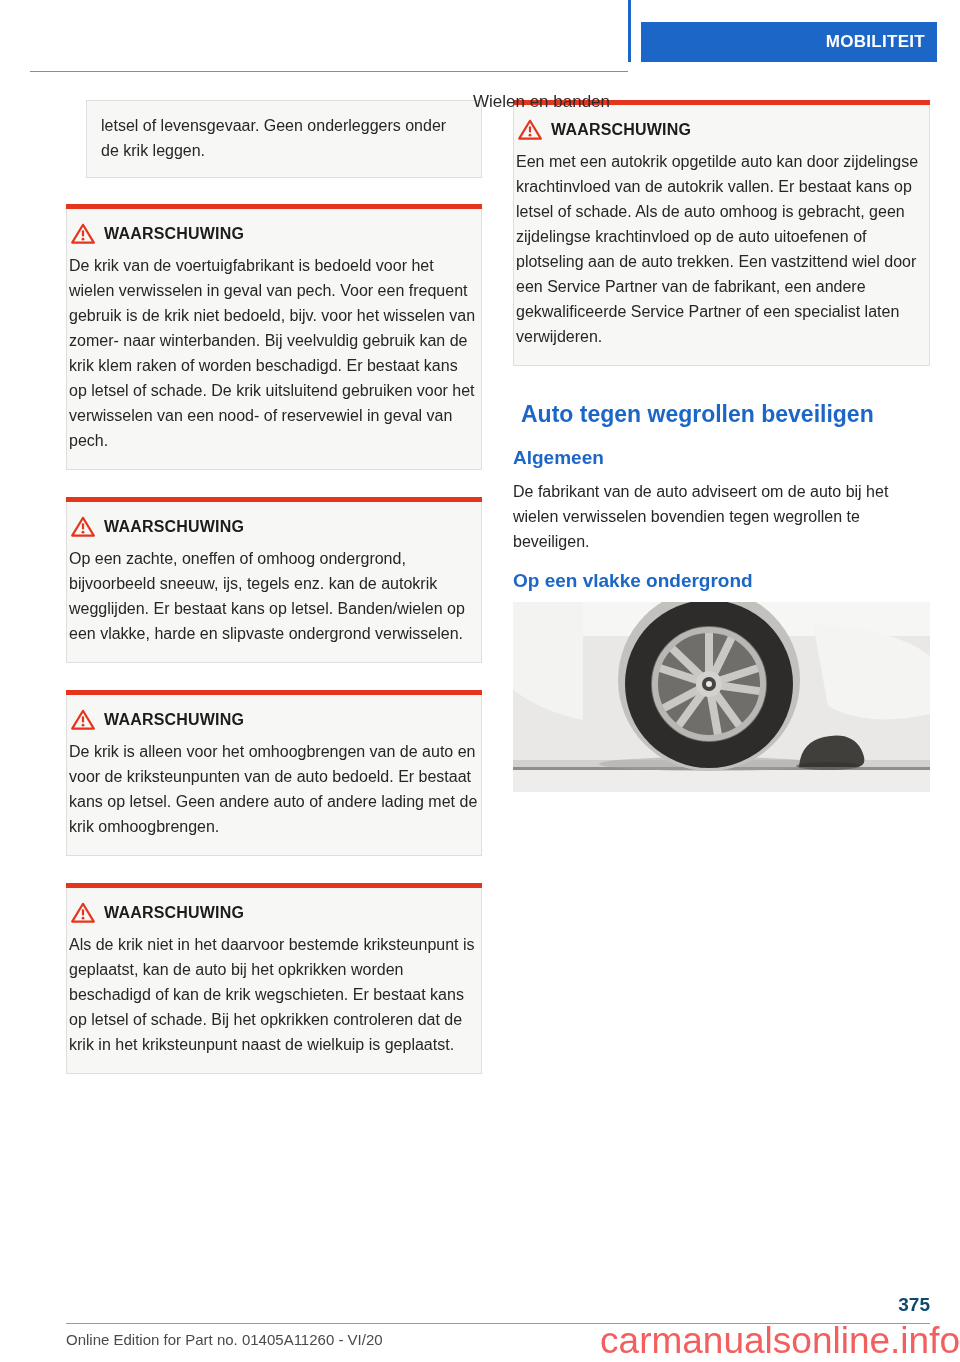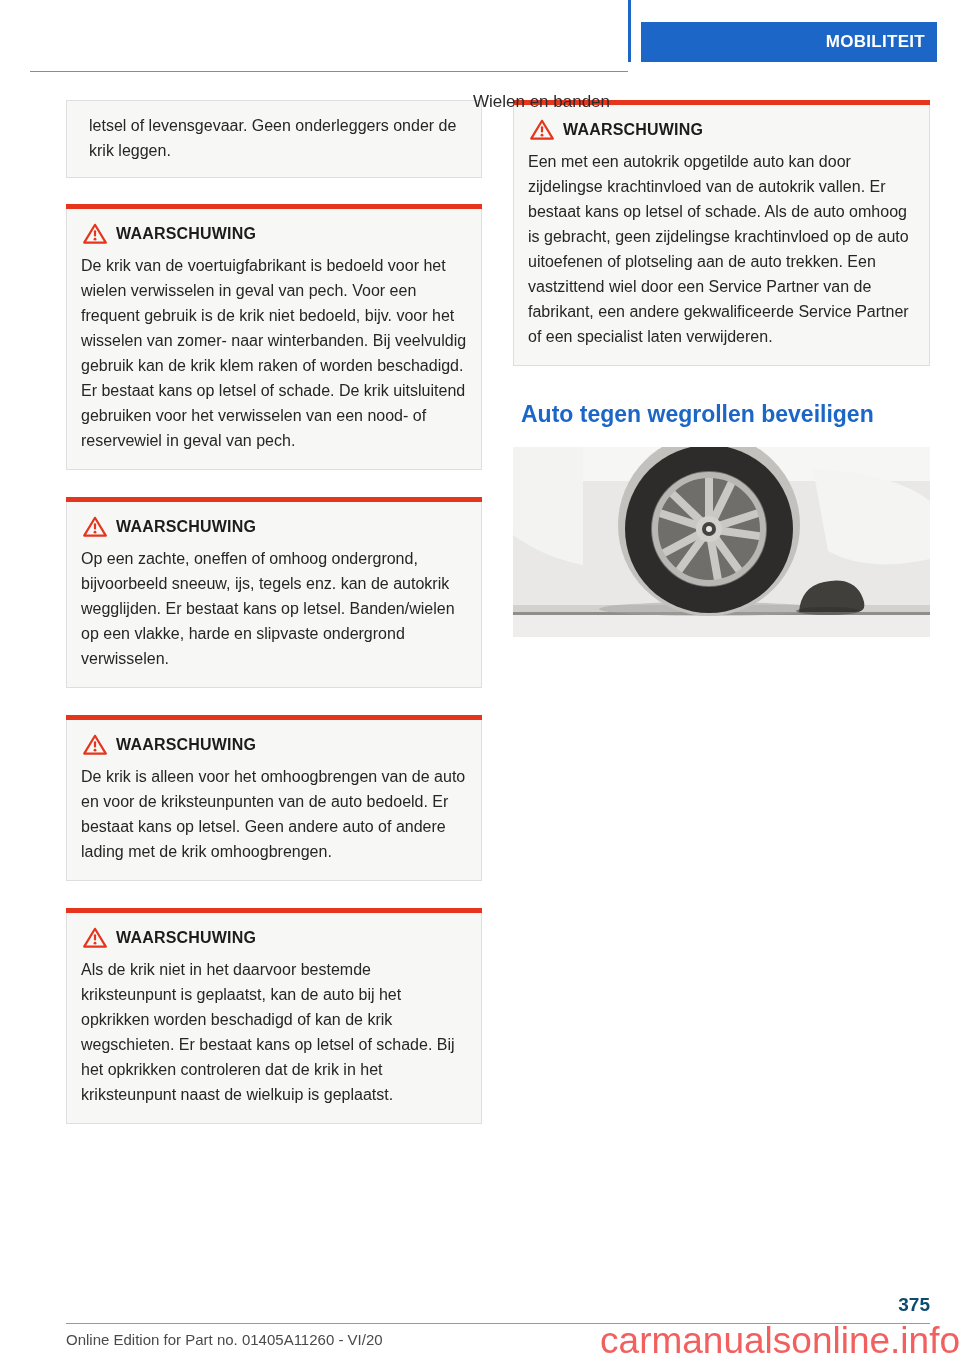--- a/index.html
+++ b/index.html
@@ -30,27 +30,27 @@
     text-align:right;line-height:40px;padding-right:12px;letter-spacing:.3px;
   }
 
   
   .main{display:flex;gap:31px;padding:38px 0 0 66px;}
   .col-left{width:416px;}
   .col-right{width:417px;}
 
   .cont-box{
     background:var(--box-bg);border:1px solid var(--box-border);
-    padding:12px 22px 14px;margin-bottom:26px;
+    padding:12px 14px 14px;margin-bottom:26px;margin-left:20px;
   }
   .warning-box{margin-bottom:27px;}
   .warning-bar{height:5px;background:var(--red);}
   .warning-body{
     background:var(--box-bg);border:1px solid var(--box-border);border-top:none;
-    padding:14px 14px 16px;
+    padding:14px 2px 16px;
   }
   .warning-title{
     display:flex;align-items:center;gap:9px;
     font-weight:bold;font-size:16px;color:#1c1c1c;
     margin-bottom:9px;padding-left:2px;letter-spacing:.2px;
   }
   .tri{width:24px;height:21px;flex:0 0 auto;}
   .warning-text,.body-text{font-size:16px;line-height:25px;color:var(--ink);}
 
   h1.heading{font-size:23px;line-height:29px;color:var(--blue);margin:34px 8px 18px;font-weight:bold;}
@@ -166,21 +166,24 @@
               <circle cx="12" cy="16.2" r="1.4" fill="#e5351c"></circle>
             </svg>
             <span>WAARSCHUWING</span>
           </div>
           <p class="warning-text">Een met een autokrik opgetilde auto kan door zijdelingse krachtinvloed van de autokrik vallen. Er bestaat kans op letsel of schade. Als de auto omhoog is gebracht, geen zijdelingse krachtinvloed op de auto uitoefenen of plotseling aan de auto trekken. Een vastzittend wiel door een Service Partner van de fabrikant, een andere gekwalificeerde Service Partner of een specialist laten verwijderen.</p>
         </div>
       </section>
 
       <h1 class="heading">Auto tegen wegrollen beveiligen</h1>
 
-
+      <h2 class="subheading">Algemeen</h2>
+      <p class="body-text para">De fabrikant van de auto adviseert om de auto bij het wielen verwisselen bovendien tegen wegrollen te beveiligen.</p>
+
+      <h2 class="subheading">Op een vlakke ondergrond</h2>
 
       <div class="photo-wrap">
         <svg viewBox="0 0 417 190" role="img">
 
           <rect width="417" height="190" fill="#e9e8e6"></rect>
 
           <rect width="417" height="34" fill="#f6f6f4"></rect>
           <path d="M0 0 h70 v118 q-40 -8 -70 -30 Z" fill="#f3f3f1"></path>
           <path d="M300 22 q82 4 117 32 v58 q-62 14 -102 -8 Z" fill="#f4f4f2"></path>
 

